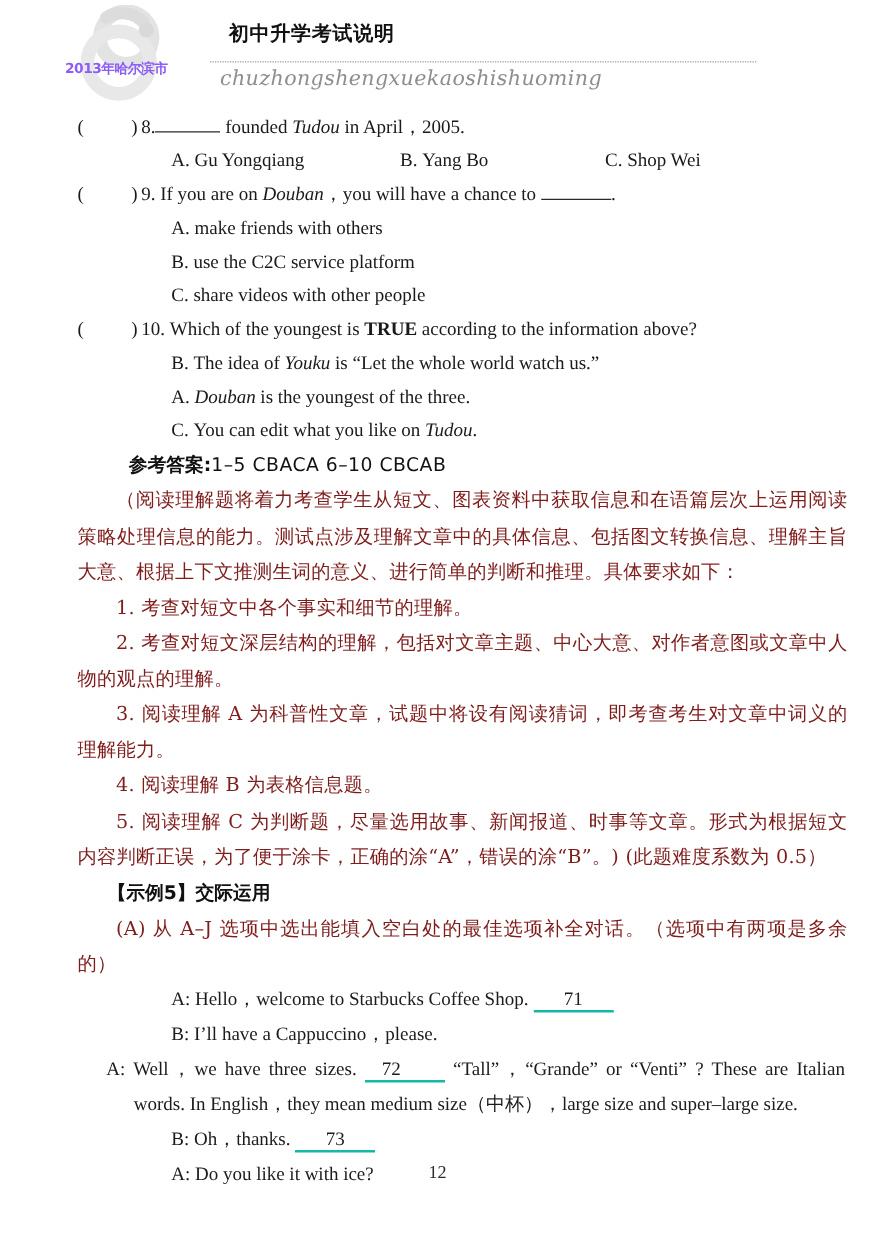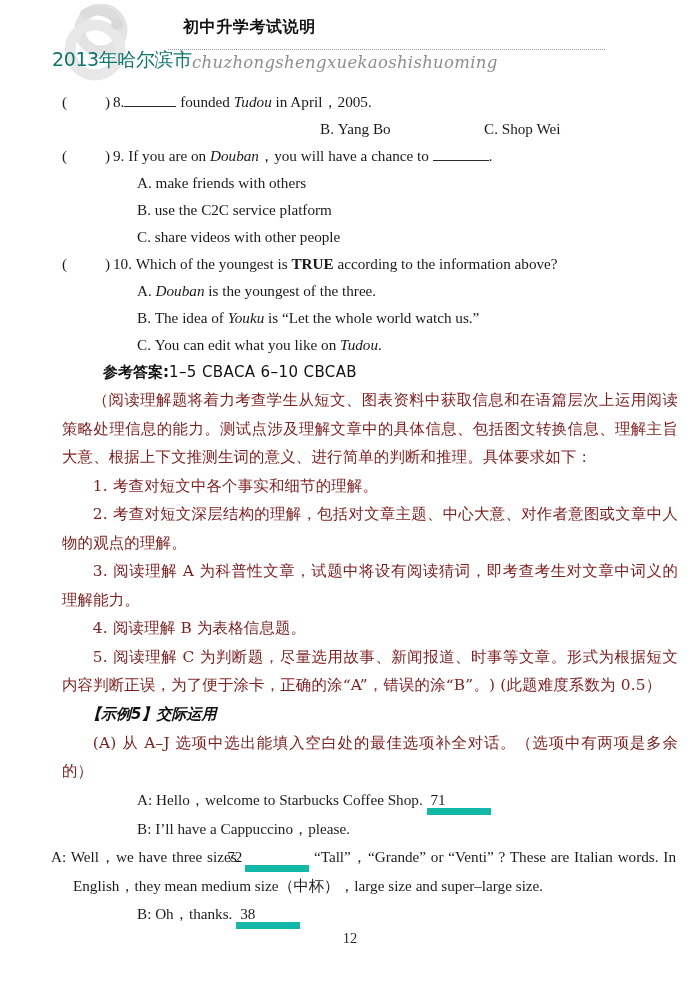--- a/index.html
+++ b/index.html
@@ -37,24 +37,24 @@
     top: 4px;
     width: 96px;
     height: 84px;
     opacity: 1;
   }
   .year-city {
     position: absolute;
     left: 52px;
     top: 47px;
     font-family: "DejaVu Sans", "Liberation Sans", sans-serif;
-    font-weight: normal;
-    font-size: 19px;
+    font-weight: bold;
+    font-size: 11px;
     letter-spacing: -0.4px;
-    color: #0f766e;
+    color: #8b5cf6;
     white-space: nowrap;
   }
   .header-title {
     position: absolute;
     left: 183px;
     top: 17px;
     font-family: "DejaVu Sans", "Liberation Sans", sans-serif;
     font-weight: bold;
     font-size: 16px;
     letter-spacing: 0.6px;
@@ -64,21 +64,21 @@
   .header-rule {
     position: absolute;
     left: 168px;
     top: 49px;
     width: 437px;
     height: 0;
     border-top: 1.5px dotted #9a9a9a;
   }
   .header-pinyin {
     position: absolute;
-    left: 192px;
+    left: 176px;
     top: 53px;
     font-family: "DejaVu Serif", "Liberation Serif", serif;
     font-style: italic;
     font-size: 16.5px;
     letter-spacing: 0.3px;
     color: #8e8e8e;
     white-space: nowrap;
   }
 
   
@@ -173,42 +173,42 @@
 
   .section-head {
     margin: 0;
     padding: 0 22px 0 62px;
     text-indent: 1.6em;
     font-family: "DejaVu Sans", "Liberation Sans", sans-serif;
     font-weight: bold;
     font-size: 15px;
     line-height: 29px;
     color: #111111;
-    font-style: italic;
   }
 
   
   .dlg {
     position: relative;
     margin: 0;
     padding-left: 137px;
     padding-right: 24px;
     font-family: "Liberation Serif", "DejaVu Serif", serif;
     font-size: 15.2px;
     line-height: 28px;
     color: #1c1c1c;
   }
   .dlg.hang {
     text-indent: -22px;
-    padding-left: 73px;
+    padding-left: 107px;
     text-align: justify;
   }
   .blank-num {
     display: inline-block;
-    border-bottom: 7px solid #14b8a6;
+    border-bottom: 2px solid #14b8a6;
+    text-align: center;
     min-width: 56px;
     line-height: 16px;
     padding: 0 4px;
   }
 
   .page-number {
     position: absolute;
     left: 0;
     top: 930px;
     width: 700px;
@@ -240,20 +240,21 @@
 
   <div class="content">
 
     <div class="q-row">
       <span class="paren en">(</span>
       <span class="paren-close en">)</span>
       <span class="q-text en"><span>8.</span><span class="blank blank-sm"></span><span> founded </span><i>Tudou</i><span> in April，2005.</span></span>
     </div>
 
     <div class="opt-row">
+      <span class="opt opt-a en"><span>A.</span>&nbsp;<span>Gu Yongqiang</span></span>
       <span class="opt opt-b en"><span>B.</span>&nbsp;<span>Yang Bo</span></span>
       <span class="opt opt-c en"><span>C.</span>&nbsp;<span>Shop Wei</span></span>
     </div>
 
     <div class="q-row">
       <span class="paren en">(</span>
       <span class="paren-close en">)</span>
       <span class="q-text en"><span>9.</span>&nbsp;<span>If you are on </span><i>Douban</i><span>，you will have a chance to </span><span class="blank blank-md"></span><span>.</span></span>
     </div>
 
@@ -267,24 +268,24 @@
       <span class="opt opt-stack en"><span>C.</span>&nbsp;<span>share videos with other people</span></span>
     </div>
 
     <div class="q-row">
       <span class="paren en">(</span>
       <span class="paren-close en">)</span>
       <span class="q-text en"><span>10.</span>&nbsp;<span>Which of the youngest is </span><b>TRUE</b><span> according to the information above?</span></span>
     </div>
 
     <div class="opt-row">
+      <span class="opt opt-stack en"><span>B.</span>&nbsp;<span>The idea of </span><i>Youku</i><span> is “Let the whole world watch us.”</span></span>
+    </div>
+    <div class="opt-row">
       <span class="opt opt-stack en"><span>A.</span>&nbsp;<i>Douban</i><span> is the youngest of the three.</span></span>
-    </div>
-    <div class="opt-row">
-      <span class="opt opt-stack en"><span>B.</span>&nbsp;<span>The idea of </span><i>Youku</i><span> is “Let the whole world watch us.”</span></span>
     </div>
     <div class="opt-row">
       <span class="opt opt-stack en"><span>C.</span>&nbsp;<span>You can edit what you like on </span><i>Tudou</i><span>.</span></span>
     </div>
 
     <div class="answer-key">
       <span class="label">参考答案:</span><span class="val">1–5  CBACA    6–10  CBCAB</span>
     </div>
 
     <p class="cn-para indent">（阅读理解题将着力考查学生从短文、图表资料中获取信息和在语篇层次上运用阅读策略处理信息的能力。测试点涉及理解文章中的具体信息、包括图文转换信息、理解主旨大意、根据上下文推测生词的意义、进行简单的判断和推理。具体要求如下：</p>
@@ -311,21 +312,25 @@
     <p class="dlg hang">
       <span>A:</span>
       <span>Well，we have three sizes.</span>
       <span class="blank-num">72</span>
       <span>“Tall”，“Grande” or “Venti” ? These are Italian words. In English，they mean medium size（中杯），large size and super–large size.</span>
     </p>
 
     <p class="dlg">
       <span>B:</span>
       <span>Oh，thanks.</span>
-      <span class="blank-num">38</span>
-    </p>
-
+      <span class="blank-num">73</span>
+    </p>
+
+    <p class="dlg">
+      <span>A:</span>
+      <span>Do you like it with ice?</span>
+    </p>
 
   </div>
 
   <div class="page-number">12</div>
 
 </div>
 
 </body></html>

